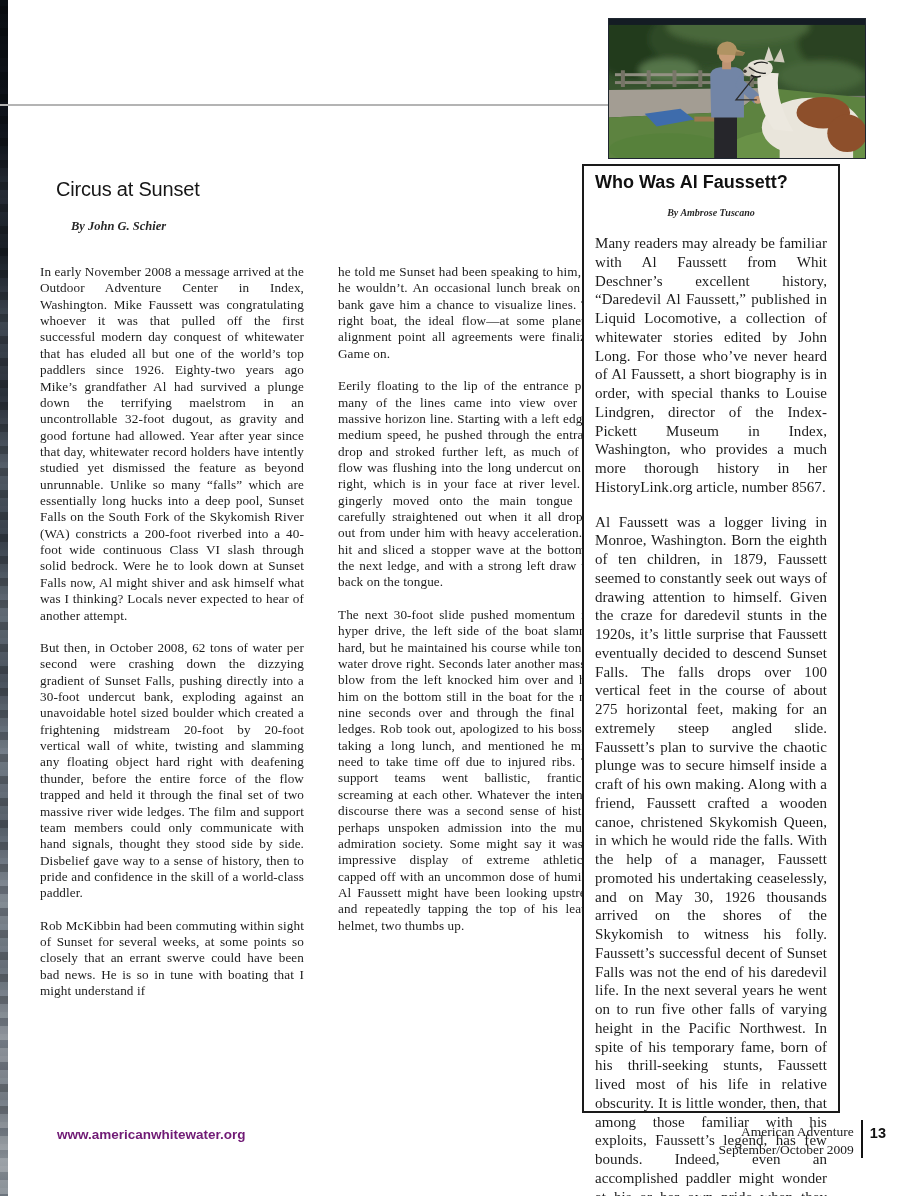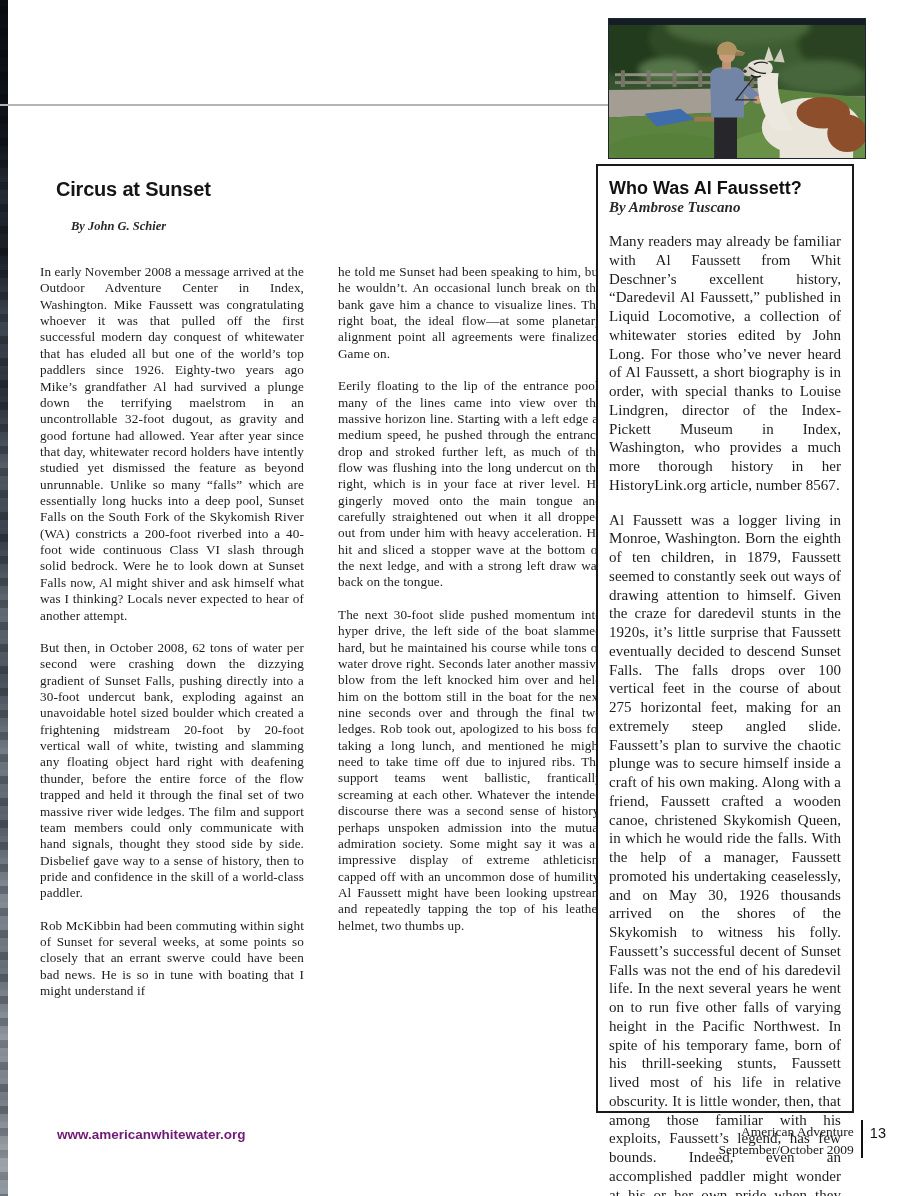--- a/index.html
+++ b/index.html
@@ -23,21 +23,21 @@
       rgba(255,255,255,0.05) 14px 22px);
     mix-blend-mode:overlay;
   }
   .top-rule{
     position:absolute;left:0;top:104px;width:608px;height:2px;
     background:#b4b4b4;
   }
   
   .article-title{
     position:absolute;left:56px;top:178px;margin:0;
-    font-family:"Liberation Sans",sans-serif;font-weight:bold;
+    font-family:"Liberation Sans",sans-serif;font-weight:normal;
     font-size:20px;letter-spacing:-0.2px;color:#161616;
   }
   .byline{
     font-style:italic;font-weight:bold;font-size:12.5px;color:#2a2a2a;
     font-family:"Liberation Serif",serif;
   }
   .article-byline{position:absolute;left:40px;top:219px;margin-left:31px;}
   .col{
     position:absolute;top:264px;width:264px;
     font-size:13.2px;line-height:1.24;text-align:justify;
@@ -46,50 +46,50 @@
   .col p{margin:0 0 16px 0;}
   .col1{left:40px;}
   .col2{left:338px;}
   
   .photo{
     position:absolute;left:608px;top:18px;width:258px;height:141px;margin:0;
     border:1px solid #1f2630;box-sizing:border-box;background:#37532e;
   }
   .photo svg{display:block;width:100%;height:100%;}
   .sidebar{
-    position:absolute;left:596px;top:164px;width:258px;height:949px;
+    position:absolute;left:582px;top:164px;width:258px;height:949px;
     border:2px solid #1a1a1a;box-sizing:border-box;background:#fff;
-    padding:8px 11px;
+    padding:2px 11px;
   }
   .sidebar-title{
     margin:4px 0 0 0;font-family:"Liberation Sans",sans-serif;
     font-weight:bold;font-size:18px;color:#111;
   }
-  .sidebar-byline{margin-top:0;font-size:15px;}
+  .sidebar-byline{margin-top:14px;font-size:10px;text-align:center;}
   .sidebar-body{
     margin-top:16px;font-size:15px;line-height:1.25;text-align:justify;
     letter-spacing:0.05px;
   }
   .sidebar-body p{margin:0 0 16px 0;}
   
   .footer-url{
     position:absolute;left:57px;top:1127px;
     font-family:"Liberation Sans",sans-serif;font-weight:bold;
     font-size:13.5px;color:#701a75;
   }
   .footer-right{
     position:absolute;right:35px;top:1120px;display:flex;align-items:stretch;
   }
   .pub-lines{
     text-align:right;font-size:13.5px;line-height:1.3;color:#1a1a1a;
     padding-right:7px;padding-top:3px;
   }
   .page-divider{width:2px;background:#111;}
   .page-number{
-    font-family:"Liberation Sans",sans-serif;font-weight:normal;
+    font-family:"Liberation Sans",sans-serif;font-weight:bold;
     font-size:14.5px;padding:5px 0 0 7px;color:#111;
   }
 </style>
 </head>
 <body>
 
 <div class="page">
 
   <div class="edge-strip"></div>
   <div class="top-rule"></div>

